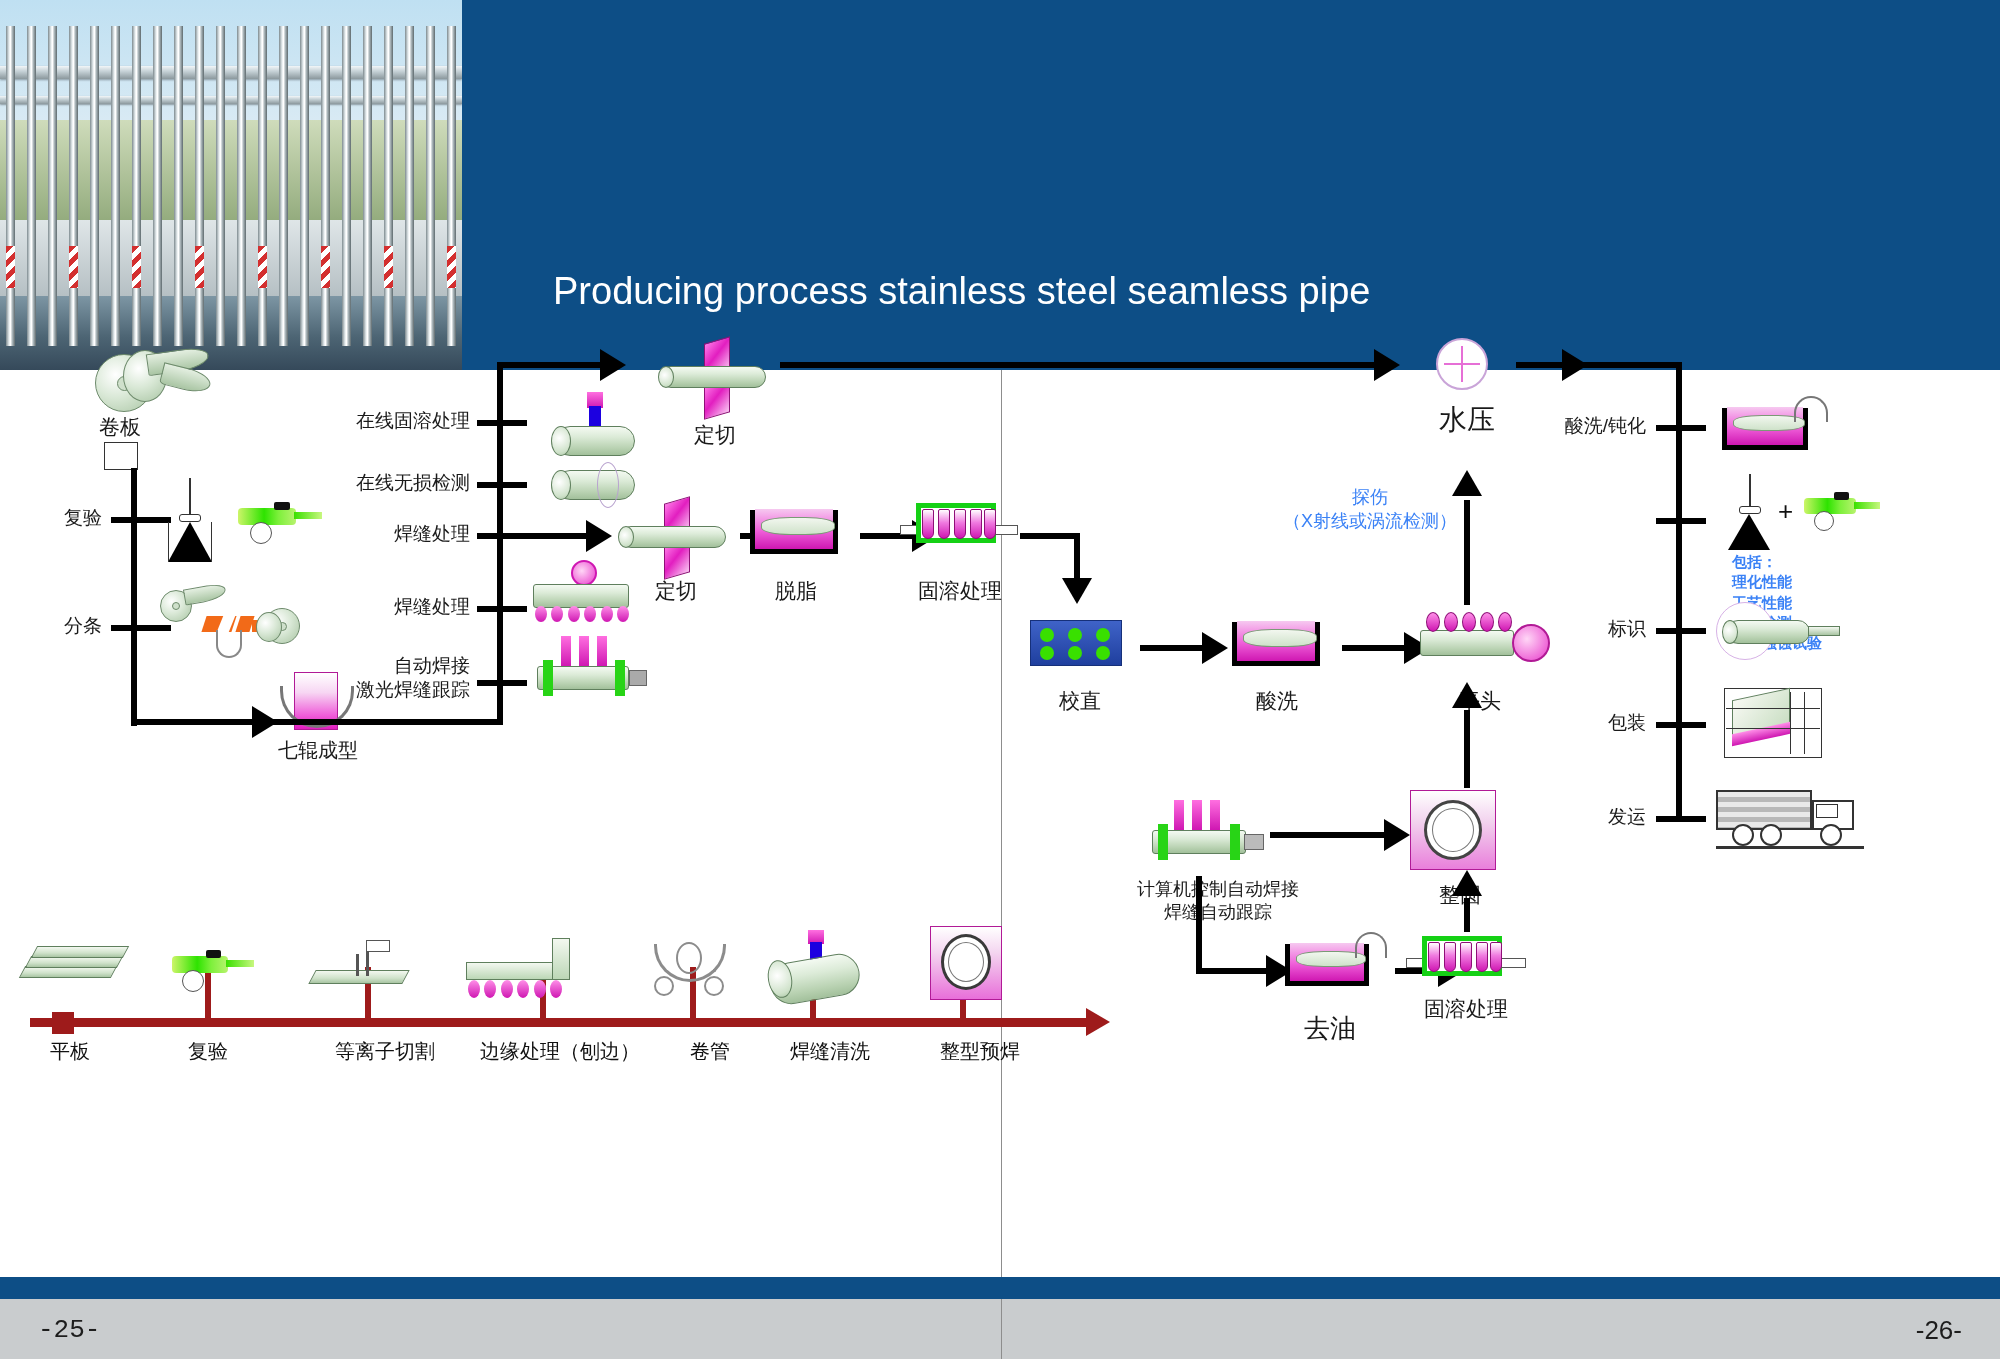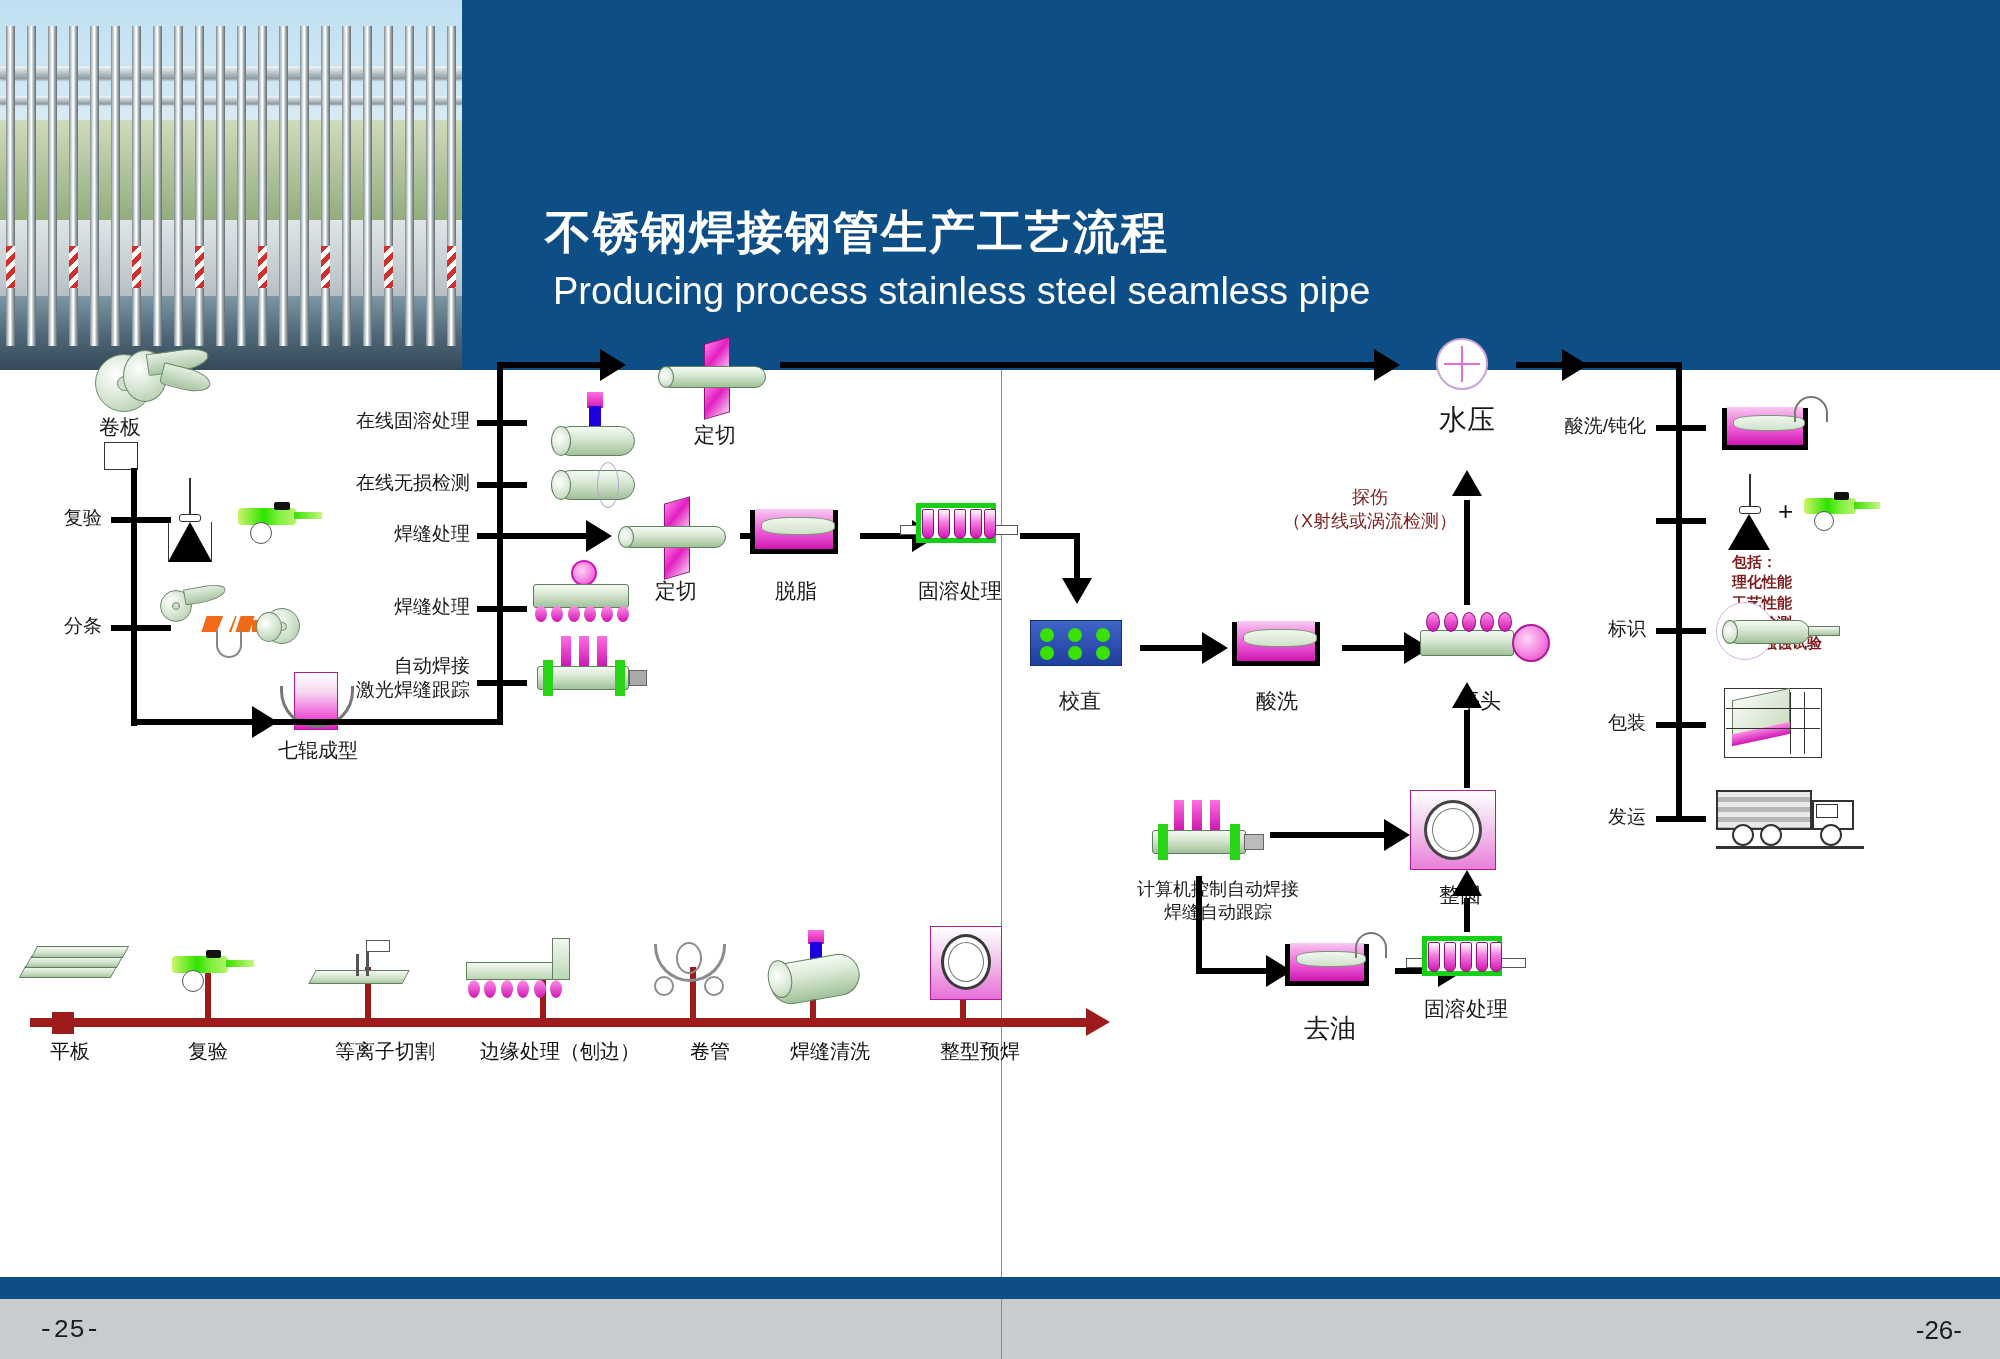--- a/index.html
+++ b/index.html
@@ -192,21 +192,21 @@
   .wheel{ position:absolute; border-radius:50%; border:2px solid #333; background:#fff; }
 
   
   #red-line{ position:absolute; background:#9e1b1b; height:9px; }
   .red-tick{ position:absolute; width:6px; background:#9e1b1b; }
   .red-sq{ position:absolute; width:22px; height:22px; background:#9e1b1b; }
   .red-arrow{ position:absolute; width:0;height:0;
     border-top:14px solid transparent;border-bottom:14px solid transparent;border-left:24px solid #9e1b1b; }
   .lbl-red{ position:absolute; font-size:20px; color:#111; white-space:nowrap; text-align:center; }
 
-  .note{ position:absolute; font-size:15px; line-height:1.35; color:#7f1d1d; white-space:pre; font-weight:bold;}
+  .note{ position:absolute; font-size:15px; line-height:1.35; color:#3b82f6; white-space:pre; font-weight:bold;}
 </style>
 </head>
 <body>
 
 <div id="header">
 
   <div id="header-photo">
     <div id="header-sky"></div>
     <div id="header-green"></div>
     <div id="header-road"></div>
@@ -241,21 +241,20 @@
         <div class="rail-post" style="left: 363px;"></div>
         <div class="rail-post" style="left: 384px;"></div>
         <div class="hazard" style="left: 384px; top: 246px;"></div>
         <div class="rail-post" style="left: 405px;"></div>
         <div class="rail-post" style="left: 426px;"></div>
         <div class="rail-post" style="left: 447px;"></div>
         <div class="hazard" style="left: 447px; top: 246px;"></div>
       </div>
   </div>
 
-  <div id="title-cn">不锈钢焊接钢管生产工艺流程</div>
   <div id="title-sub">Producing process stainless steel seamless pipe</div>
 </div>
 
 <div id="canvas">
   <div id="page-divider"></div>
 
   <div class="ic" style="left:95px;top:-28px;width:120px;height:70px;">
     <div class="coil-disc" style="left:0;top:12px;width:58px;height:58px;"></div>
     <div class="coil-hole" style="left:22px;top:34px;width:15px;height:15px;"></div>
     <div class="coil-disc" style="left:28px;top:8px;width:44px;height:52px;"></div>

